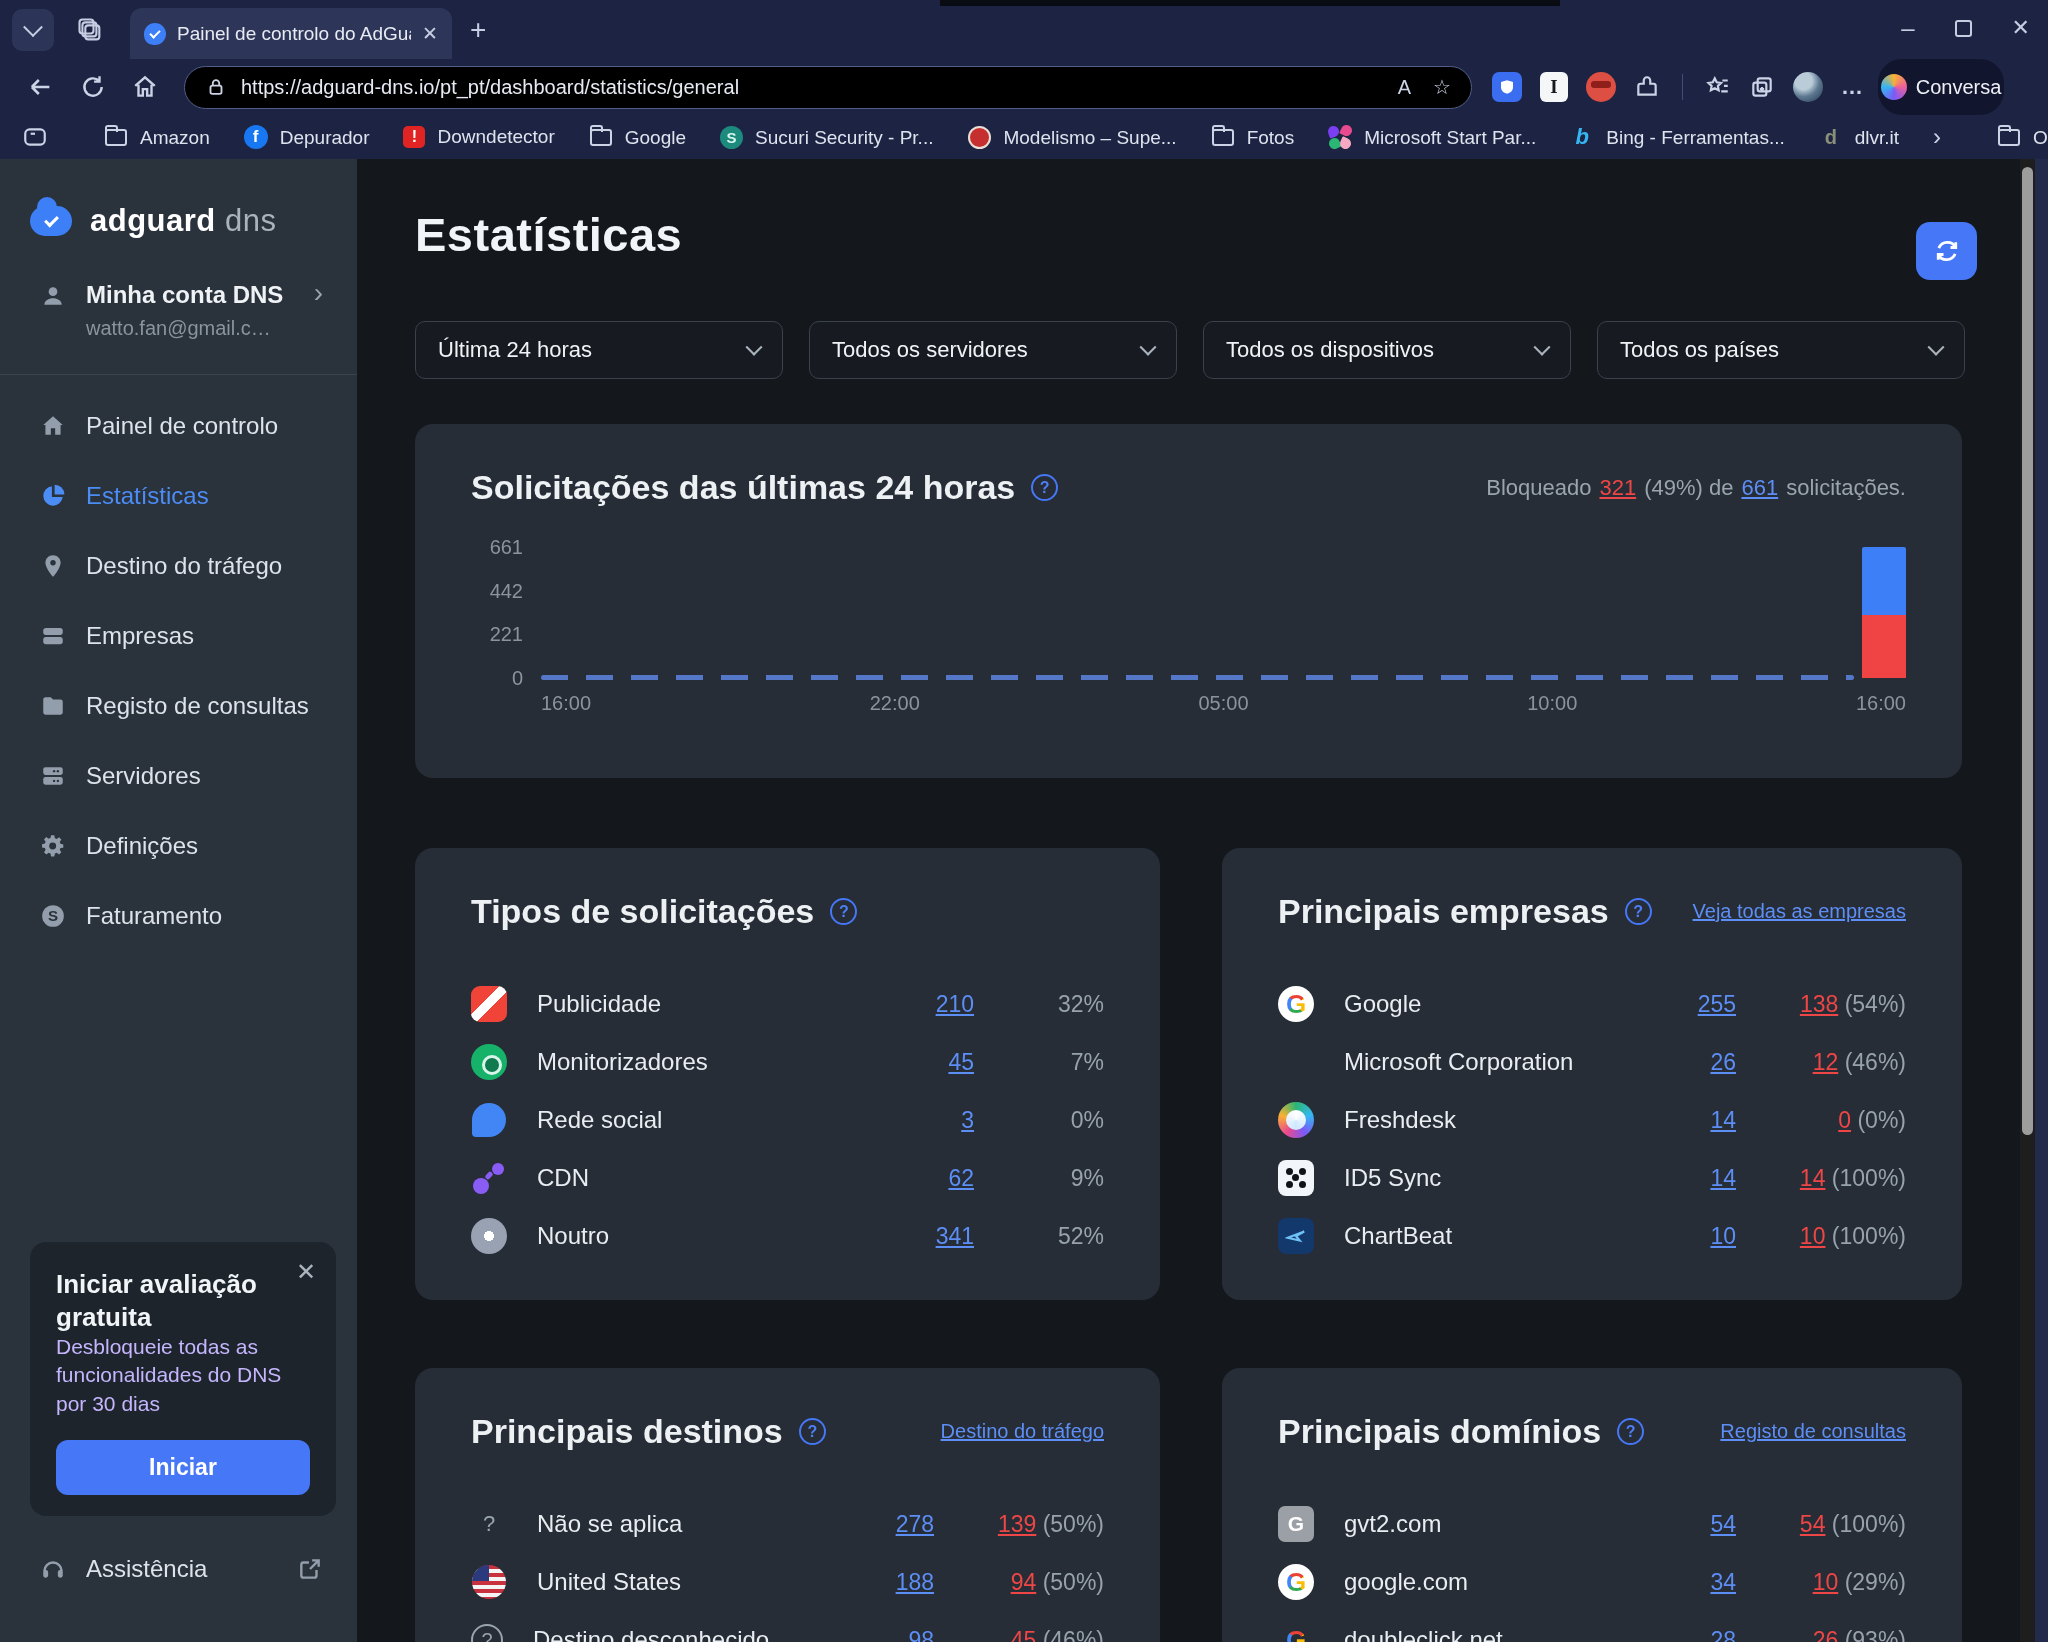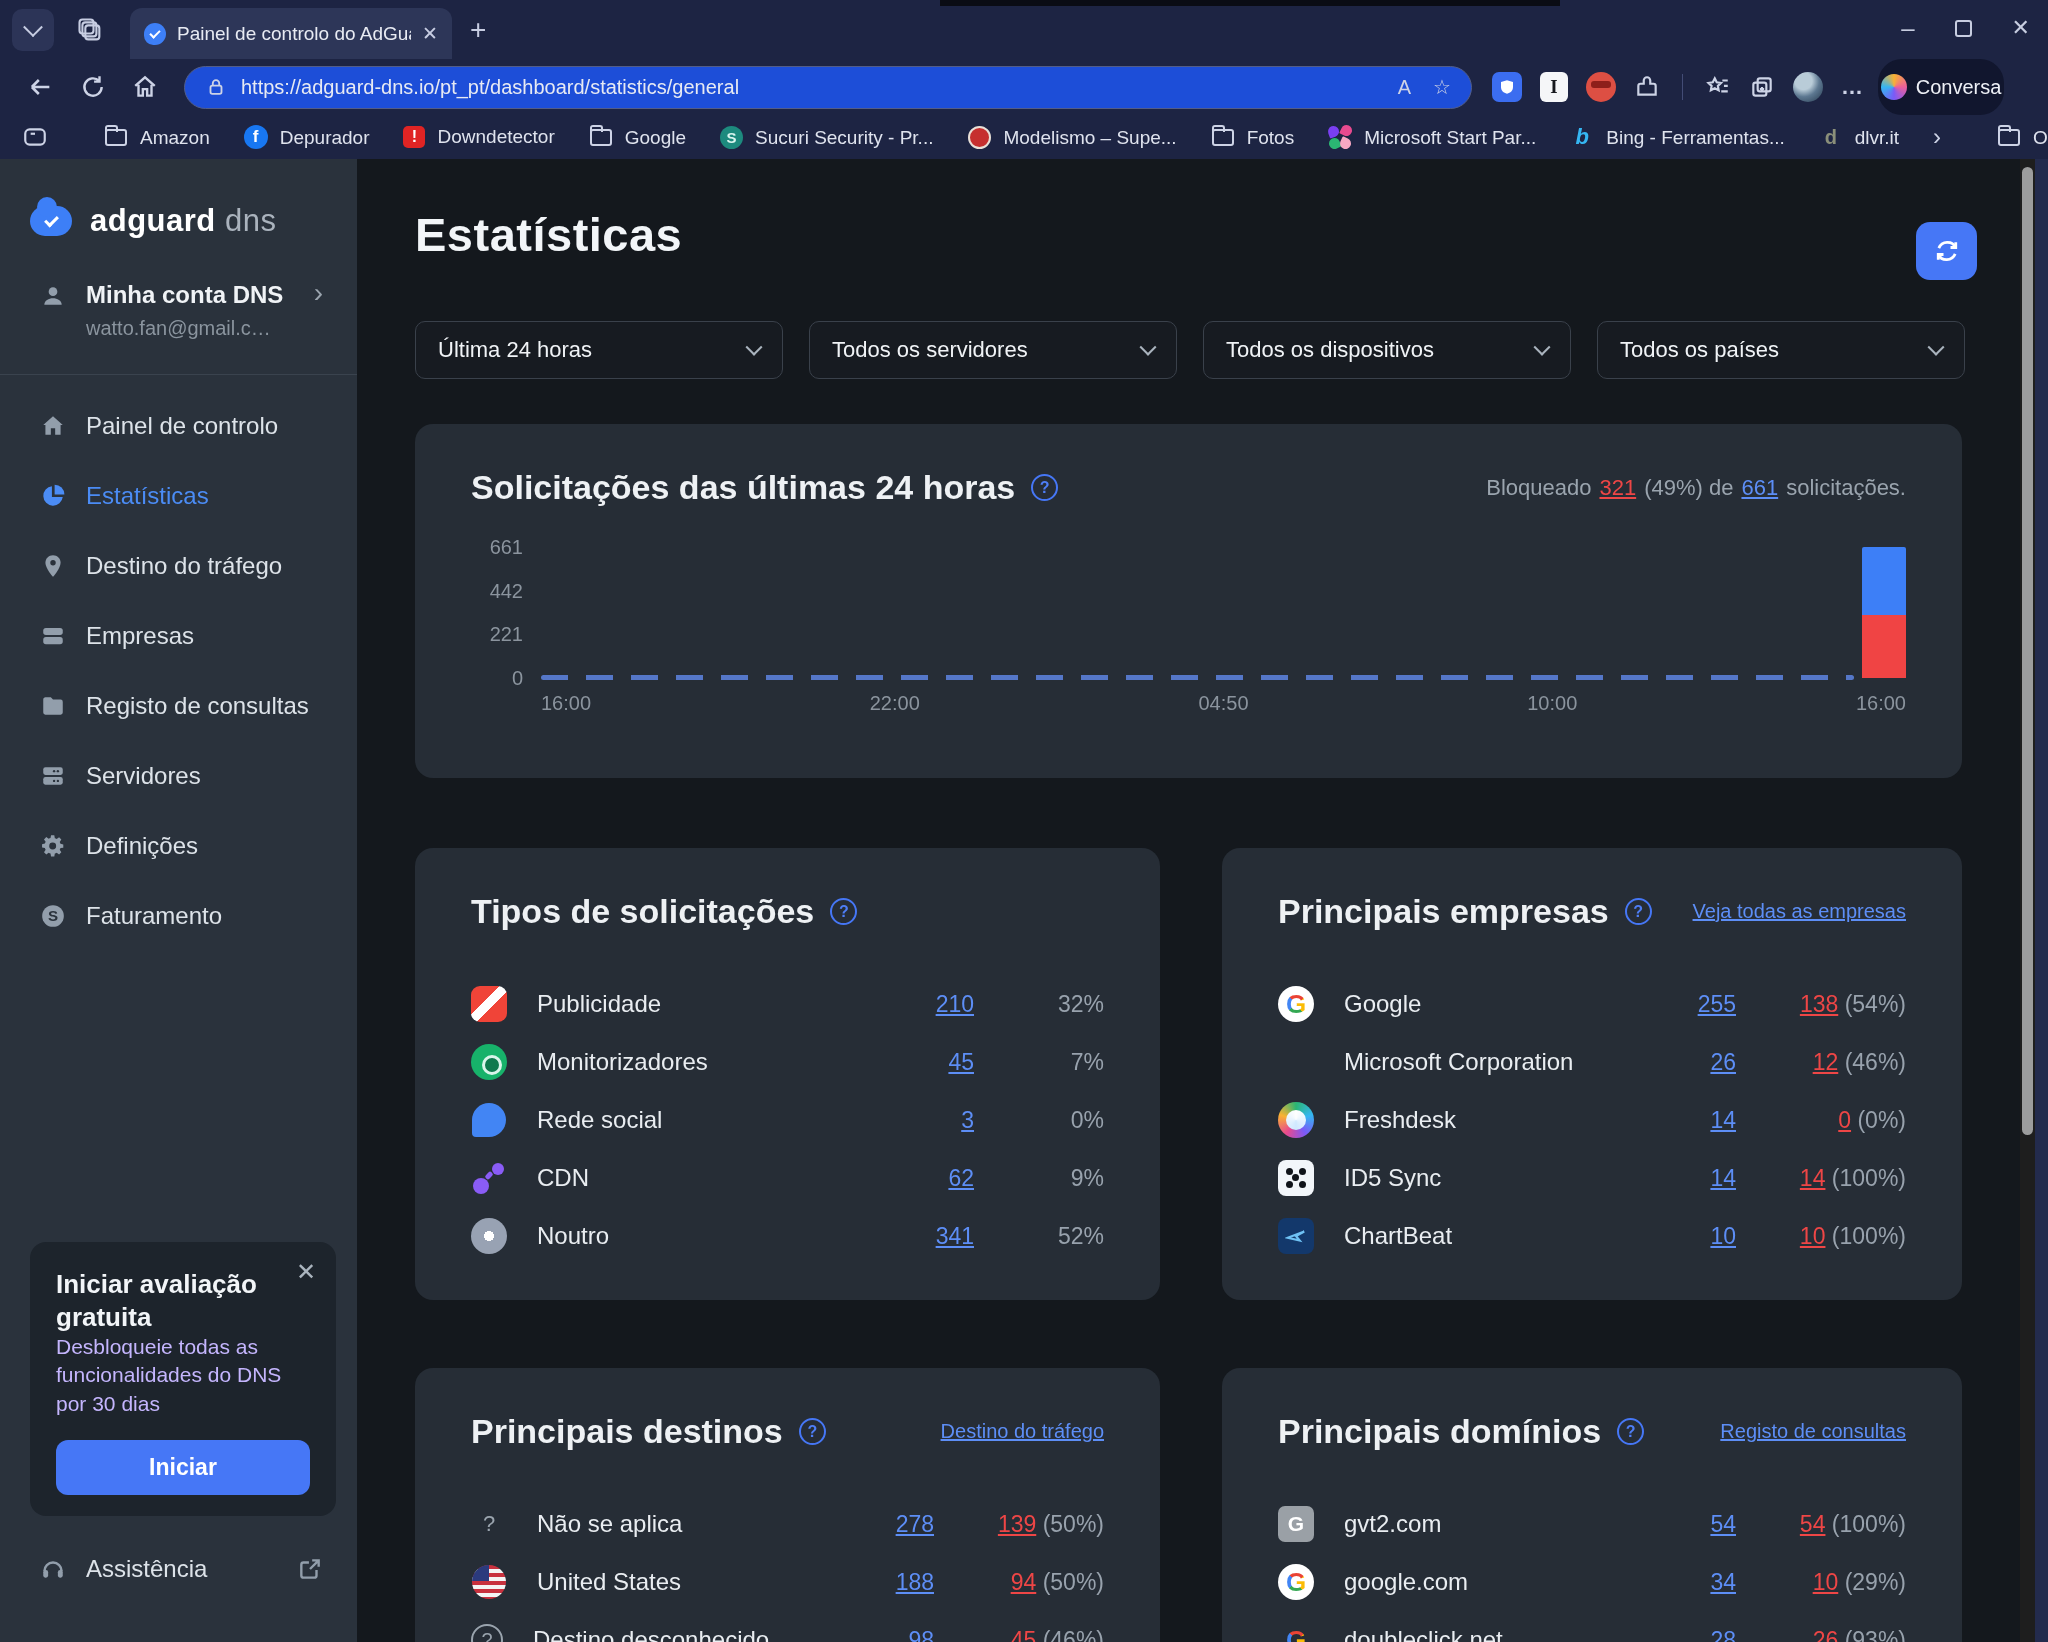--- a/index.html
+++ b/index.html
@@ -24,21 +24,21 @@
   .tab-title { color:#e8ebf3; font-size:19px; white-space:nowrap; overflow:hidden; flex:1; }
   .tab-close { color:#c7cde2; font-size:19px; flex:none; }
   .newtab { position:absolute; left:470px; top:18px; color:#c7cde2; font-size:28px; font-weight:300; line-height:24px; }
   .wincontrols { position:absolute; right:18px; top:14px; display:flex; gap:40px; align-items:center; color:#c7cde0; }
   .wc-min { font-size:24px; }
   .wc-max { width:17px; height:17px; border:2px solid #c7cde0; border-radius:3px; }
   .wc-close { font-size:22px; }
 
   .toolbar { position:absolute; top:59px; left:0; right:0; height:56px; display:flex; align-items:center; }
   .tb-icn { color:#cdd3e6; margin-left:26px; display:flex; align-items:center; }
-  .urlbar { margin-left:26px; width:1288px; height:43px; background:#1d4ed8; border:1px solid #525d88;
+  .urlbar { margin-left:26px; width:1288px; height:43px; background:#000000; border:1px solid #525d88;
     border-radius:22px; display:flex; align-items:center; padding:0 20px; gap:14px; }
   .url-text { color:#e7eaf3; font-size:20px; flex:1; white-space:nowrap; overflow:hidden; }
   .url-right { display:flex; gap:22px; color:#cdd3e6; font-size:20px; align-items:center; }
   .ext-row { display:flex; align-items:center; gap:18px; margin-left:20px; }
   .ext-shield { width:30px; height:30px; background:#3b6df0; border-radius:7px; display:flex; align-items:center; justify-content:center; }
   .ext-i { width:28px; height:30px; background:#f5f6f8; border-radius:6px; color:#16181d; font-weight:bold;
     font-size:19px; display:flex; align-items:center; justify-content:center; font-family:"Liberation Serif",serif; }
   .ext-emoji { width:30px; height:30px; background:#dd4f43; border-radius:50%; position:relative; }
   .ext-emoji::before { content:""; position:absolute; left:5px; top:9px; width:20px; height:7px; background:#8e1f1a; border-radius:3px; }
   .tb-sep { width:1px; height:26px; background:#434c75; margin:0 4px; }
@@ -546,21 +546,21 @@
             <div class="bar">
               <div class="bar-blue"></div>
               <div class="bar-red"></div>
             </div>
           </div>
         </div>
         <div style="display:flex;">
           <div class="xrow">
             <span>16:00</span>
             <span>22:00</span>
-            <span>04:50</span>
+            <span>05:00</span>
             <span>10:00</span>
             <span>16:00</span>
           </div>
         </div>
       </section>
 
       <section class="card types-card">
         <div class="card-head">
           <div class="card-title-wrap">
             <span class="card-title">Tipos de solicitações</span>

